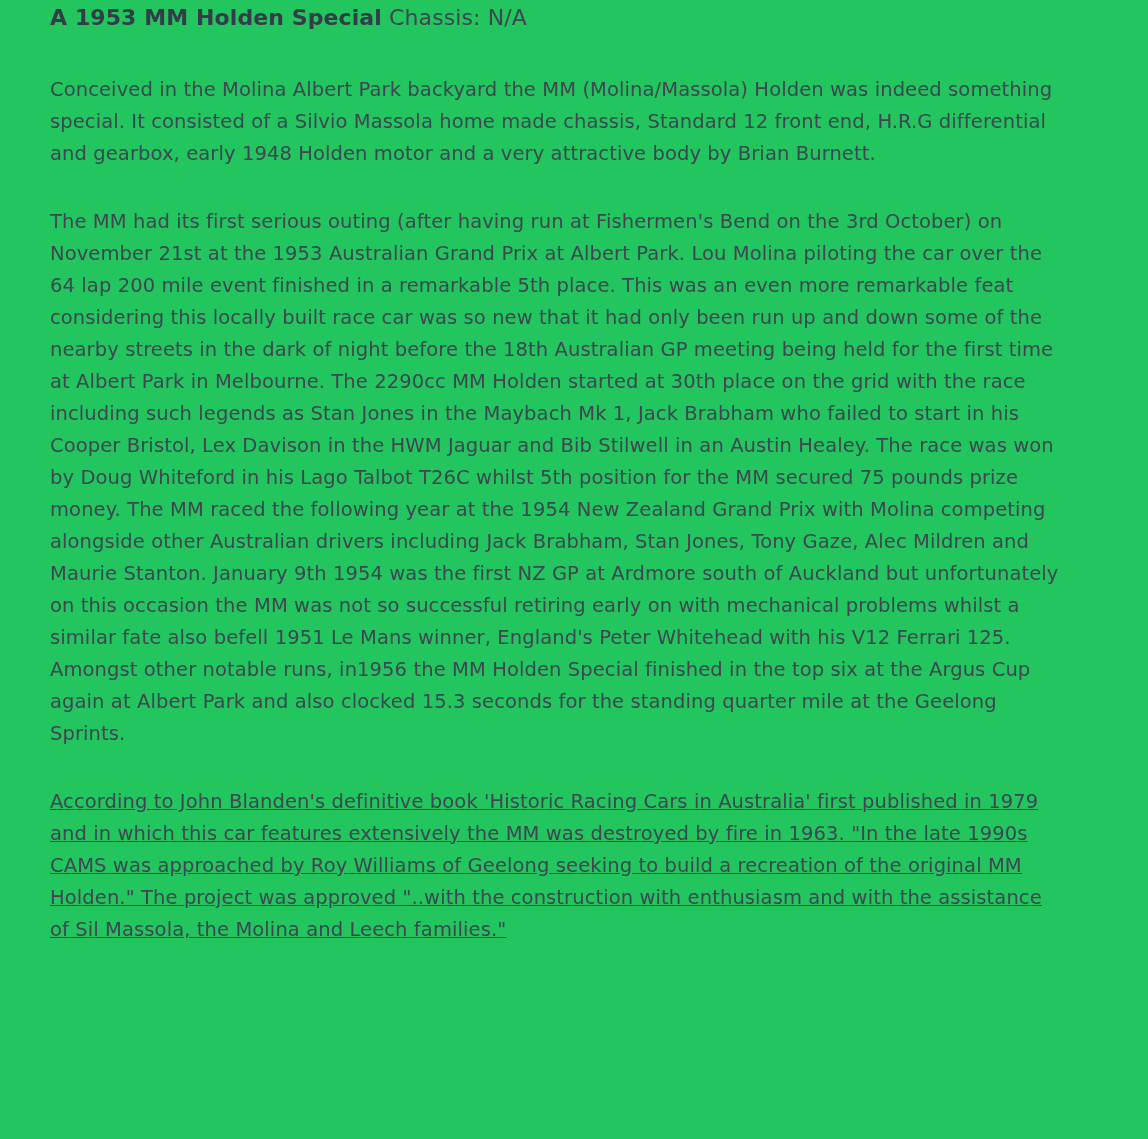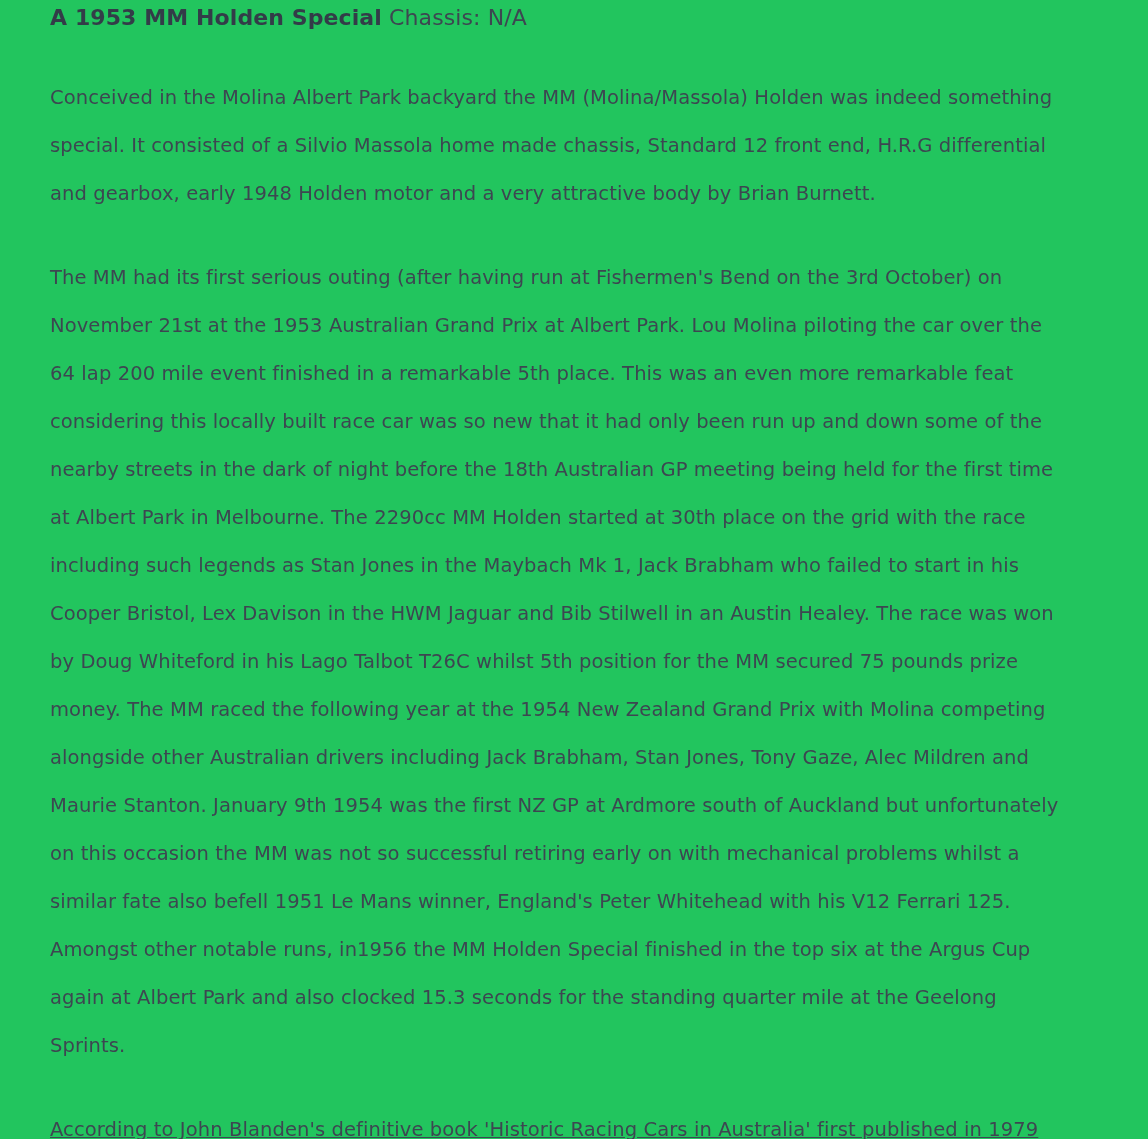--- a/index.html
+++ b/index.html
@@ -27,21 +27,21 @@
   .title-bold {
     font-weight: 700;
     color: #333c48;
   }
   .title-regular {
     font-weight: 400;
     color: #3d4651;
   }
   .body-paragraph {
     font-size: 19.5px;
-    line-height: 48px;
+    line-height: 32px;
     color: #3d4651;
     margin: 0 0 36px 0;
     max-width: 1014px;
     letter-spacing: 0.1px;
     text-align: left;
   }
   .body-paragraph:last-child {
     margin-bottom: 0;
     text-decoration: underline;
   }

